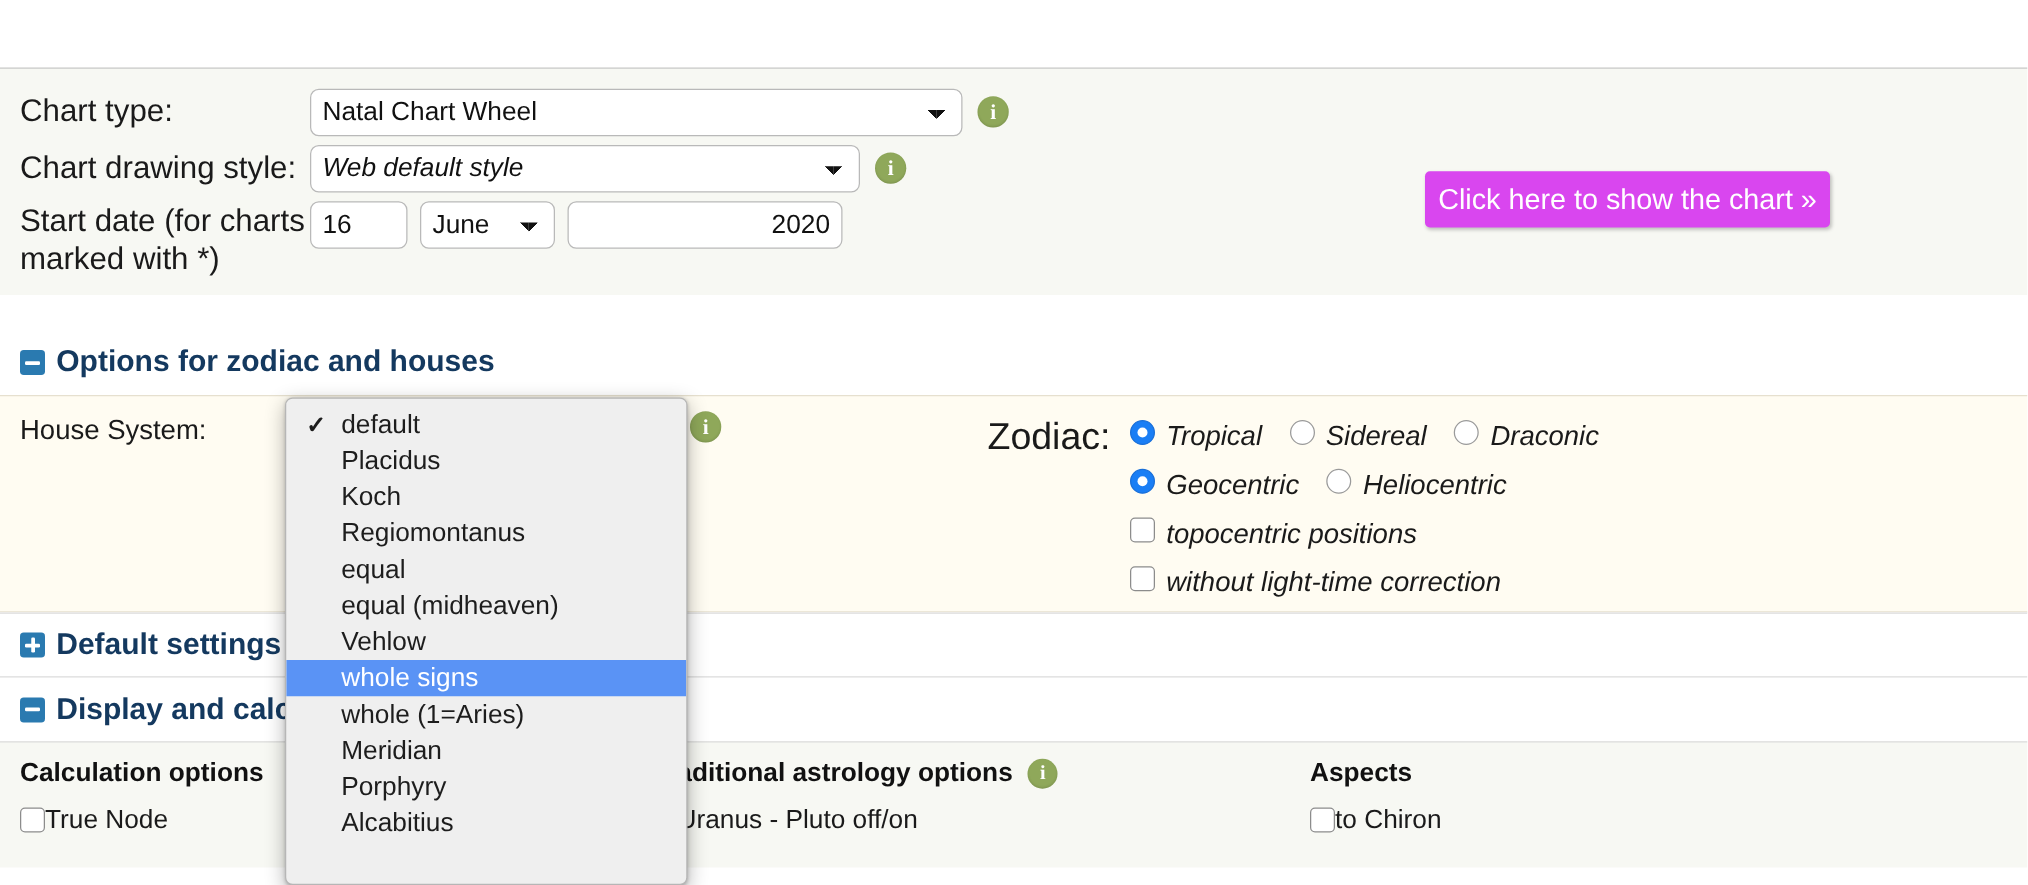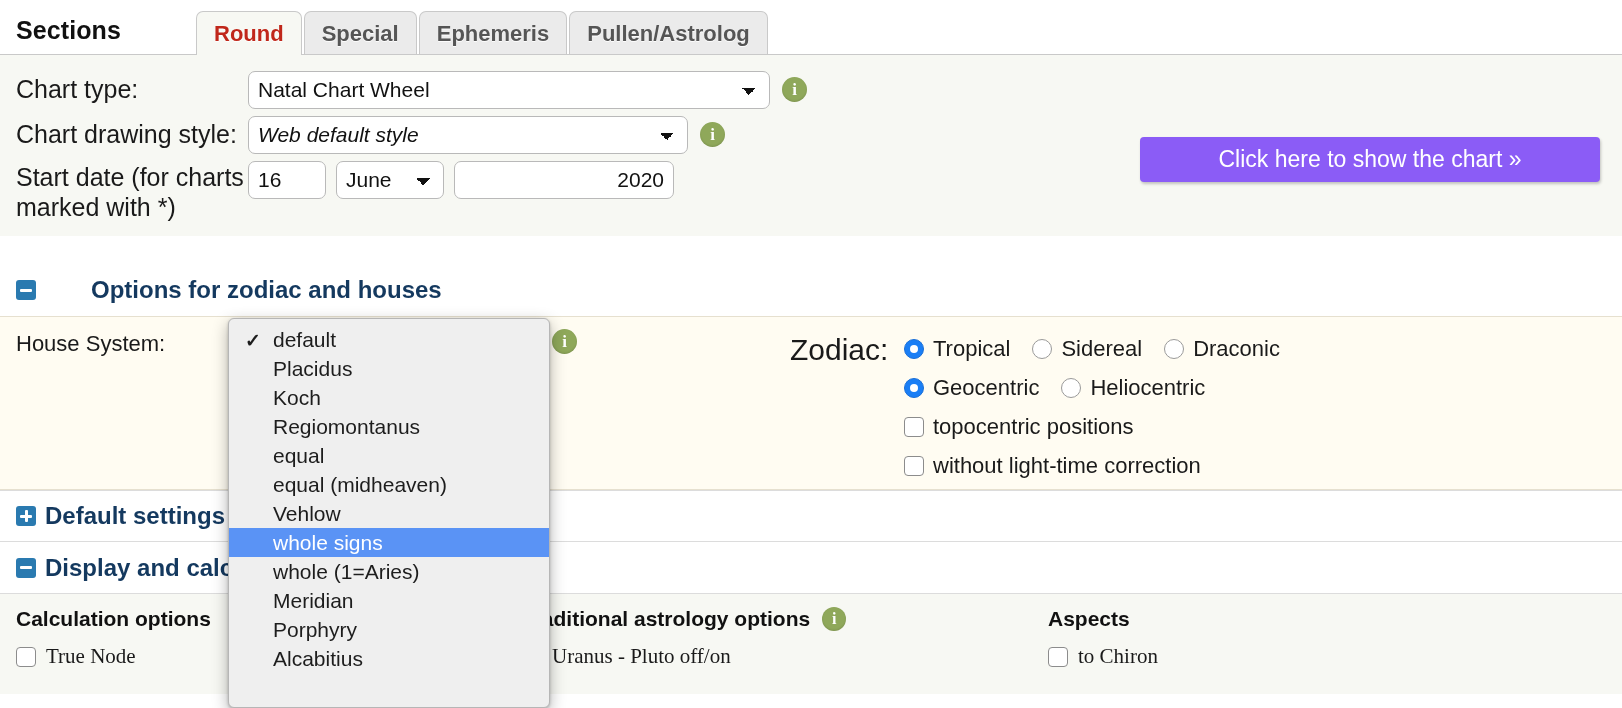--- a/index.html
+++ b/index.html
@@ -97,22 +97,22 @@
     color: #ffffff; font-weight: bold; font-size: 17px;
     font-family: "Liberation Serif", serif;
     margin-left: 12px;
     box-shadow: inset 0 -1px 2px rgba(0,0,0,.12);
     cursor: pointer; user-select: none;
   }
   .info-i.small { width: 24px; height: 24px; font-size: 16px; }
 
   .show-chart-btn {
     position: absolute; left: 1140px; top: 82px;
-    width: 460px; height: 45px;
-    background: #8b5cf6;
+    width: 324px; height: 45px;
+    background: #d946ef;
     color: #ffffff;
     font-size: 23px;
     display: flex; align-items: center; justify-content: center;
     border: none; border-radius: 4px;
     box-shadow: 1px 2px 3px rgba(0,0,0,.22);
     cursor: pointer;
     font-family: "Liberation Sans", sans-serif;
   }
 
   
@@ -134,21 +134,21 @@
   }
   .pm::before {
     content: ""; position: absolute;
     width: 12px; height: 3px; background: #fff; border-radius: 1px;
   }
   .pm.plus::after {
     content: ""; position: absolute;
     width: 3px; height: 12px; background: #fff; border-radius: 1px;
   }
 
-  #head-zodiac { top: 264px; height: 52px; border-top: none; gap: 46px; }
+  #head-zodiac { top: 264px; height: 52px; border-top: none; }
   #head-default { top: 490px; height: 51px; }
   #head-display { top: 541px; height: 52px; }
 
   
   .panel-cream {
     position: absolute; left: 0; top: 316px; width: 1622px; height: 174px;
     background: #fffcf2;
     border-top: 1px solid #e6e0cf;
     border-bottom: 1px solid #e6e0cf;
   }
@@ -167,21 +167,21 @@
     position: absolute; left: 552px; top: 12px;
   }
 
   .zodiac-block { position: absolute; left: 790px; top: 12px; }
   .zlabel {
     position: absolute; left: 0; top: 4px;
     font-size: 30px; color: #1a1a1a;
   }
   .zrows { position: absolute; left: 114px; top: 0; }
   .zrow { display: flex; align-items: center; height: 39px; }
-  .opt { display: flex; align-items: center; margin-right: 22px; cursor: pointer; }
+  .opt { display: flex; margin-right: 22px; cursor: pointer; font-style: italic; }
   .opt .lbl { font-size: 22px; color: #1a1a1a; margin-left: 9px; white-space: nowrap; }
 
   .radio {
     width: 20px; height: 20px; border-radius: 50%;
     border: 1px solid #9a9a9a;
     background: #ffffff;
     flex: none; position: relative;
   }
   .radio.on {
     background: #1a7ef5; border-color: #1a6fd8;
@@ -203,21 +203,21 @@
     border-top: 1px solid #dcdcdc;
   }
   .col { position: absolute; top: 13px; }
   .col-title {
     font-size: 21px; font-weight: bold; color: #111;
     display: flex; align-items: center; white-space: nowrap;
   }
   .col-opt {
     display: flex; align-items: center; margin-top: 13px; cursor: pointer;
   }
-  .col-opt .lbl { font-size: 21px; color: #1a1a1a; margin-left: 10px; white-space: nowrap; font-family: Liberation Serif, serif; }
+  .col-opt .lbl { font-size: 21px; color: #1a1a1a; white-space: nowrap; }
   #col-calc { left: 16px; }
   #col-trad { left: 522px; }
   #col-aspects { left: 1048px; }
 
   
   .dropdown {
     position: absolute; left: 228px; top: 318px;
     width: 322px; height: 390px;
     background: #efefef;
     border: 1px solid #b6b6b6;
@@ -243,29 +243,20 @@
   .dd-item .tick {
     position: absolute; left: 16px; top: 50%; transform: translateY(-50%);
     font-size: 19px; font-weight: bold; color: #1d1d1d;
   }
 </style>
 </head>
 <body>
 
 <div id="page">
 
-  <div class="tabrow">
-    <div class="sections-label">Sections</div>
-    <div class="tabs" id="tabs">
-        <div class="tab active">Round</div>
-        <div class="tab">Special</div>
-        <div class="tab">Ephemeris</div>
-        <div class="tab">Pullen/Astrolog</div>
-      </div>
-  </div>
 
   <div class="panel-top">
     <div class="frm">
 
       <div class="frm-row">
         <div class="frm-label">Chart type:</div>
         <select class="sel w-charttype">
           <option>Natal Chart Wheel</option>
         </select>
         <span class="info-i">i</span>

